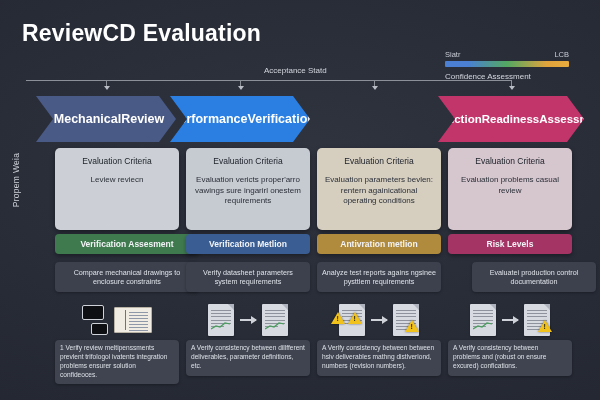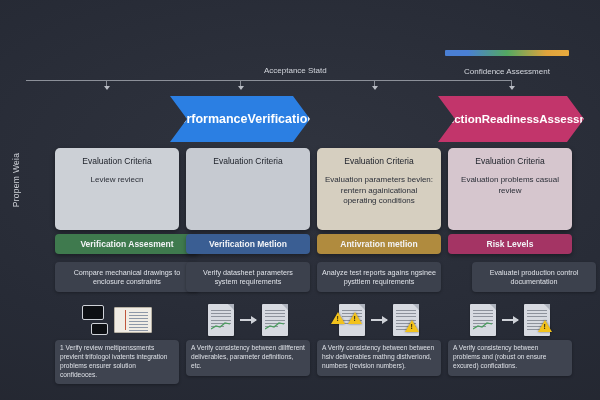--- a/index.html
+++ b/index.html
@@ -24,21 +24,21 @@
     letter-spacing:.2px;
   }
 
   
   .legend { position:absolute; left:445px; top:50px; width:124px; }
   .legend-ends { display:flex; justify-content:space-between; font-size:7.5px; color:#c9ccd4; margin-bottom:2px; }
   .legend-bar {
     height:6px; width:124px; border-radius:1px;
     background:linear-gradient(to right,#4a7fd4 0%, #4a7fd4 18%, #53a862 50%, #e0a33c 82%, #e8ab3e 100%);
   }
-  .legend-caption { font-size:8px; color:#d4d7de; margin-top:11px; text-align:center; }
+  .legend-caption { font-size:8px; color:#d4d7de; margin-top:5px; text-align:left; }
 
   
   .acc-label {
     position:absolute; left:264px; top:66px;
     font-size:8px; color:#d3d6dd; white-space:nowrap;
   }
   .conn-line {
     position:absolute; left:0px; top:80px; width:455px; height:1px;
     background:#8c9099;
   }
@@ -149,50 +149,60 @@
     transform:rotate(-90deg);
     font-size:8.5px; color:#cfd2d8; text-align:center;
     letter-spacing:.3px;
   }
 </style>
 </head>
 <body>
 
 <div id="slide">
 
+  <div class="title">ReviewCD Evaluation</div>
 
   <div class="vlabel">Propem Weia</div>
 
   <div class="legend">
+    <div class="legend-ends">
+      <span>Siatr</span>
+      <span>LCB</span>
+    </div>
     <div class="legend-bar"></div>
     <div class="legend-caption">Confidence Assessment</div>
   </div>
 
   <div class="acc-label">Acceptance Statd</div>
   <div class="conn-line" id="conn" style="left: 26px; width: 485px;"></div>
 
   <div class="chevrons" id="chevrons">
+      <div class="chev" style="left: 0px; width: 140px; background: rgb(74, 90, 134); color: rgb(255, 255, 255); z-index: 10;">
+        <span>Mechanical</span>
+        <span>Review</span>
+      </div>
       <div class="chev" style="left: 134px; width: 140px; background: rgb(43, 127, 227); color: rgb(255, 255, 255); z-index: 9;">
         <span>Performance</span>
         <span>Verification</span>
       </div>
       <div class="chev" style="left: 402px; width: 146px; background: rgb(194, 53, 107); color: rgb(255, 255, 255); z-index: 7; font-size: 11.5px;">
         <span>Production</span>
         <span>Readiness</span>
         <span>Assessment</span>
       </div>
     </div>
 
   <div id="crits">
       <div class="crit" style="left: 55px; width: 124px; background: rgb(204, 208, 214);">
         <div class="crit-h">Evaluation Criteria</div>
         <div class="crit-b">Leview reviecn</div>
       </div>
       <div class="crit" style="left: 186px; width: 124px; background: rgb(198, 202, 209);">
         <div class="crit-h">Evaluation Criteria</div>
+        <div class="crit-b">Evaluation vericts proper'arro vawings sure ingarirl onestem requirements</div>
       </div>
       <div class="crit" style="left: 317px; width: 124px; background: rgb(214, 207, 192);">
         <div class="crit-h">Evaluation Criteria</div>
         <div class="crit-b">Evaluation parameters bevlen: rentern againicational operating conditions</div>
       </div>
       <div class="crit" style="left: 448px; width: 124px; background: rgb(214, 198, 206);">
         <div class="crit-h">Evaluation Criteria</div>
         <div class="crit-b">Evaluation problems casual review</div>
       </div>
     </div>

